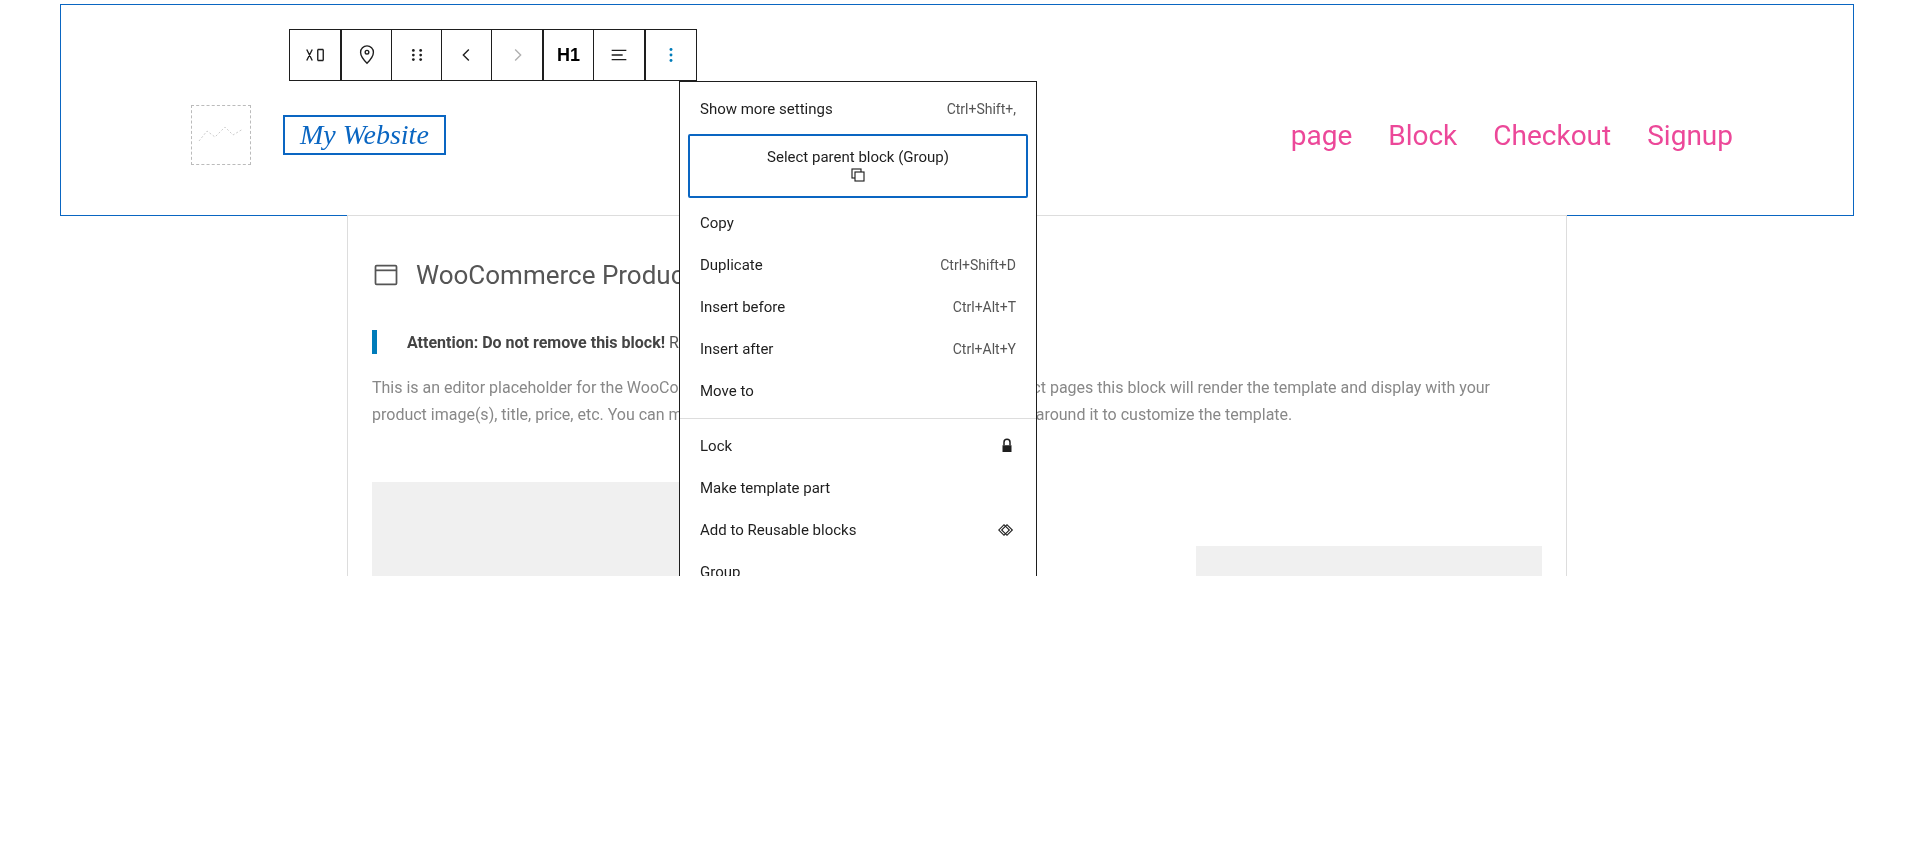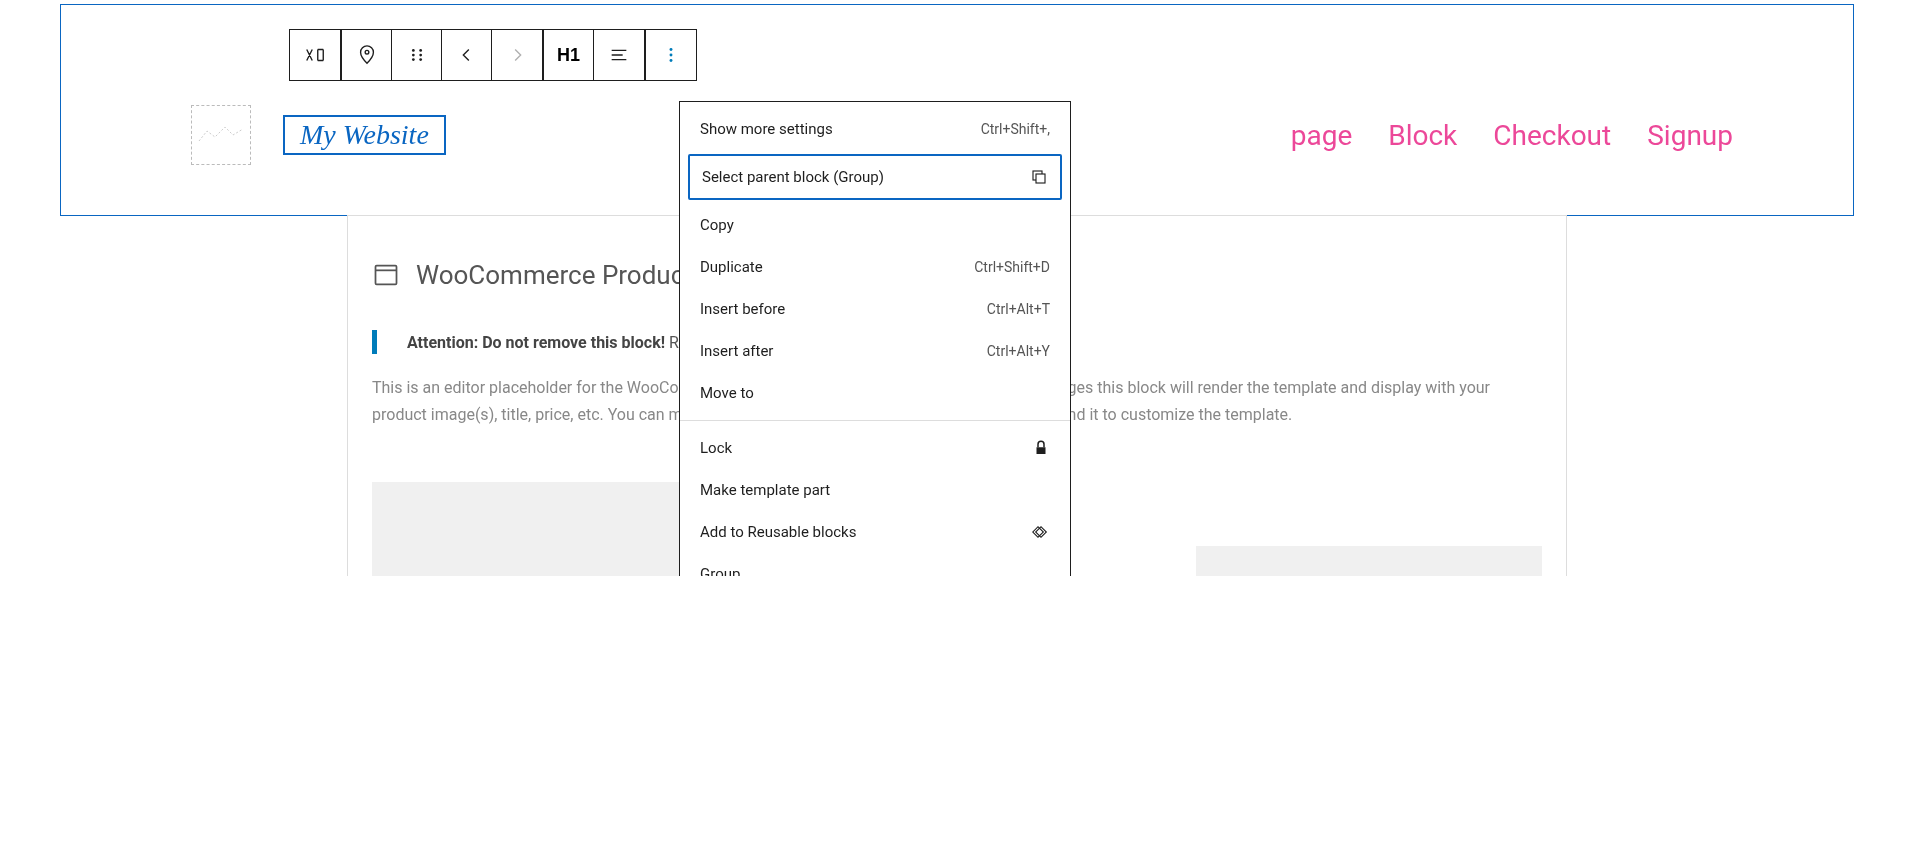--- a/index.html
+++ b/index.html
@@ -157,23 +157,23 @@
       background: #f0f0f0;
       align-self: flex-end;
       margin-top: 64px;
     }
     .placeholder-row-wrapper {
       display: flex;
       gap: 220px;
     }
     .dropdown-menu {
       position: absolute;
-      top: 96px;
+      top: 76px;
       left: 618px;
-      width: 392px;
+      width: 358px;
       background: #fff;
       border: 1px solid #1e1e1e;
       z-index: 100;
     }
     .menu-section {
       padding: 6px 0;
       border-bottom: 1px solid #ddd;
     }
     .menu-section:last-child {
       border-bottom: none;
@@ -185,20 +185,21 @@
       padding: 12px 20px;
       font-size: 15px;
       cursor: pointer;
       color: #1e1e1e;
     }
     .menu-item.highlighted {
       border: 2px solid #0a66c2;
       border-radius: 2px;
       margin: 4px 8px;
       padding: 12px 12px;
+      flex-direction: column;
     }
     .menu-item .shortcut {
       color: #555;
       font-size: 14px;
     }
     .menu-item svg {
       width: 18px;
       height: 18px;
     }
     .content-wrapper {

